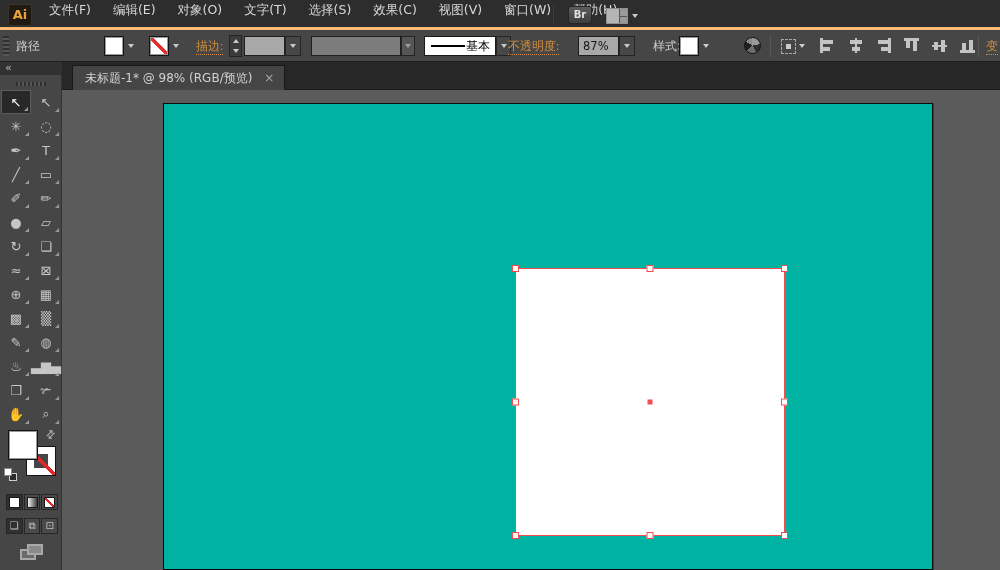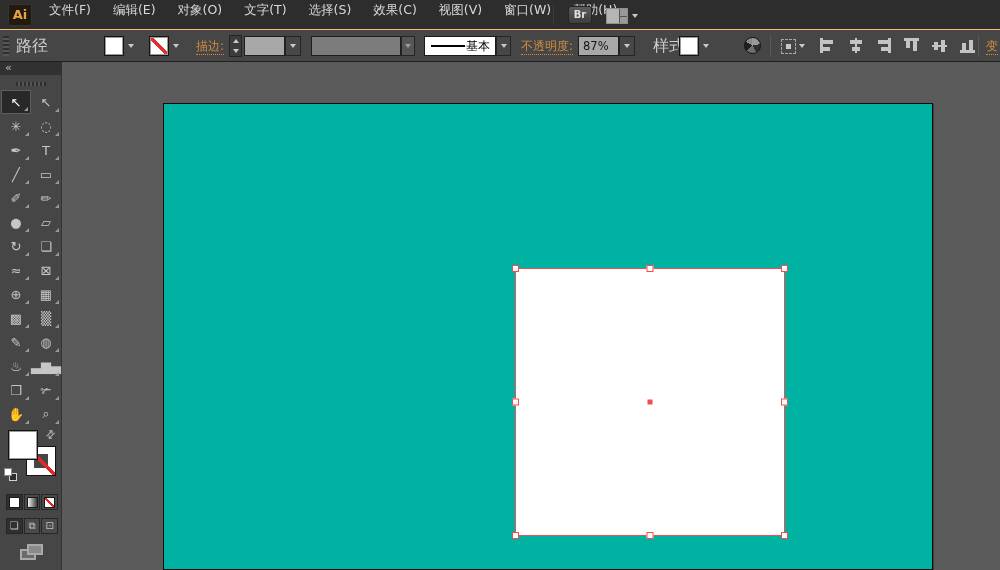--- a/index.html
+++ b/index.html
@@ -6,21 +6,21 @@
     --artboard-teal:#00b2a2; --selection-red:#f14f4f; --accent-orange:#cf8d3e;
     --panel:#464646; --menubar:#2d2d2d; --pasteboard:#5b5b5b;
   }
   *{box-sizing:border-box; margin:0; padding:0;}
   body{background:#222; font-family:"DejaVu Sans","Liberation Sans",sans-serif;}
   .screen{position:relative; width:1000px; height:570px; overflow:hidden;
           background:var(--pasteboard); font-size:12px; color:#d6d6d6;}
 
   
   .menubar{position:absolute; left:0; top:0; width:1000px; height:30px;
-           background:var(--menubar); border-bottom:1px solid #fdba74; z-index:30;}
+           background:var(--menubar); border-bottom:3px solid #fdba74; z-index:30;}
   .ai-logo{position:absolute; left:8px; top:4px; width:24px; height:22px;
            background:#201a12; border:1px solid #3a332a; border-radius:2px;
            color:#e8a33d; font-weight:bold; font-size:13px; text-align:center; line-height:20px;}
   .menu-items{position:absolute; left:38px; top:0; height:20px; display:flex; align-items:center;}
   .menu-item{padding:0 11px; height:30px; line-height:30px; font-size:12.5px; color:#d8d8d8; cursor:default;}
   .mb-sep{position:absolute; left:553px; top:5px; width:1px; height:20px; background:#1c1c1c; border-right:1px solid #3d3d3d;}
   .br-btn{position:absolute; left:568px; top:6px; width:24px; height:18px;
           background:linear-gradient(#5c5c5c,#3e3e3e); border:1px solid #262626; border-radius:3px;
           font-size:10px; font-weight:bold; color:#e2e2e2; text-align:center; line-height:16px;}
   .ws-btn{position:absolute; left:606px; top:7px; width:34px; height:17px; display:flex; align-items:center;}
@@ -30,23 +30,23 @@
   .ws-icon::after{content:""; position:absolute; right:0; top:7px; width:7px; height:1px; background:#555;}
   .dd{width:0; height:0; border-left:3.5px solid transparent; border-right:3.5px solid transparent;
       border-top:4.5px solid #c9c9c9;}
   .ws-btn .dd{margin-left:4px;}
 
   
   .controlbar{position:absolute; left:0; top:30px; width:1000px; height:32px;
               background:var(--panel); border-bottom:1px solid #1f1f1f; z-index:25;}
   .cb-grip{position:absolute; left:3px; top:6px; width:6px; height:20px;
            background:repeating-linear-gradient(#2f2f2f 0 2px,#565656 2px 4px);}
-  .cb-label{position:absolute; top:0; height:32px; line-height:32px; color:#cdcdcd; font-size:16px;}
+  .cb-label{position:absolute; top:0; height:32px; line-height:32px; color:#cdcdcd; font-size:12px;}
   .cb-link{position:absolute; top:0; height:32px; line-height:32px; color:var(--accent-orange);
-           font-size:12px; cursor:pointer;}
+           font-size:12px; cursor:pointer;font-family:Liberation Serif, serif;}
   .cb-link span{border-bottom:1px dotted var(--accent-orange); padding-bottom:1px;}
   .swatch-group{position:absolute; top:6px; height:20px; display:flex; align-items:stretch;}
   .swatch{width:20px; height:20px; background:#fff; border:1px solid #141414; box-shadow:inset 0 0 0 1px #9a9a9a; position:relative;}
   .swatch.none::after{content:""; position:absolute; inset:1px;
         background:linear-gradient(45deg,transparent 43%,#e03030 43%,#e03030 57%,transparent 57%);}
   .swatch-dd{width:13px; display:flex; align-items:center; justify-content:center;}
   .stepper{position:absolute; left:229px; top:5px; width:13px; height:22px;
            background:#3c3c3c; border:1px solid #242424; display:flex; flex-direction:column;
            align-items:center; justify-content:space-around;}
   .step-up{width:0;height:0;border-left:3.5px solid transparent;border-right:3.5px solid transparent;border-bottom:4px solid #c9c9c9;}
@@ -203,21 +203,21 @@
       </div>
 
     <div class="profile-field">
       <span class="profile-line"></span>
       <span class="txt">基本</span>
     </div>
     <div class="combo-dd" style="left:496px; width:15px">
       <span class="dd"></span>
       </div>
 
-    <div class="cb-link" style="left:521px">
+    <div class="cb-link" style="left:508px">
       <span>不透明度:</span></div>
     <div class="combo-field" style="left:578px; width:41px">87%</div>
     <div class="combo-dd" style="left:619px">
       <span class="dd"></span>
       </div>
 
     <div class="cb-label" style="left:653px">样式:</div>
     <div class="swatch-group" style="left:679px">
       <span class="swatch"></span>
       <span class="swatch-dd">
@@ -240,20 +240,26 @@
         <div class="al al-right" style="left: 876px;"></div>
         <div class="al al-left al-rot" style="left: 904px;"></div>
         <div class="al al-center al-rot" style="left: 932px;"></div>
         <div class="al al-right al-rot" style="left: 960px;"></div>
       </div>
     <div class="cb-sep" style="left:978px"></div>
     <div class="cb-link" style="left:986px">
       <span>变</span></div>
   </div>
 
+  <div class="tabbar">
+    <div class="doc-tab">
+      <span>未标题-1* @ 98% (RGB/预览)</span>
+      <span class="tab-close">×</span>
+    </div>
+  </div>
 
   <div class="toolbar">
     <div class="tb-header">«</div>
     <div class="tb-grip"></div>
     <div class="tools">
 
     <div class="tool active">↖</div>
         <div class="tool">↖</div>
         <div class="tool">✳</div>
         <div class="tool">◌</div>

